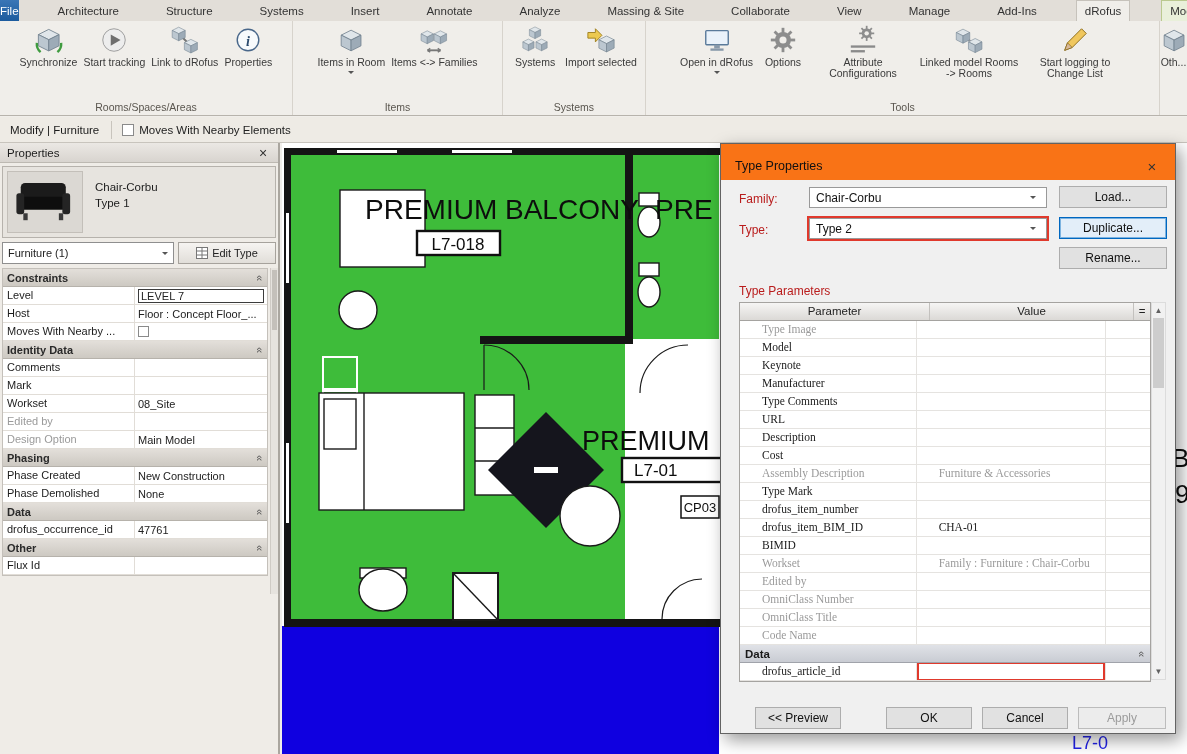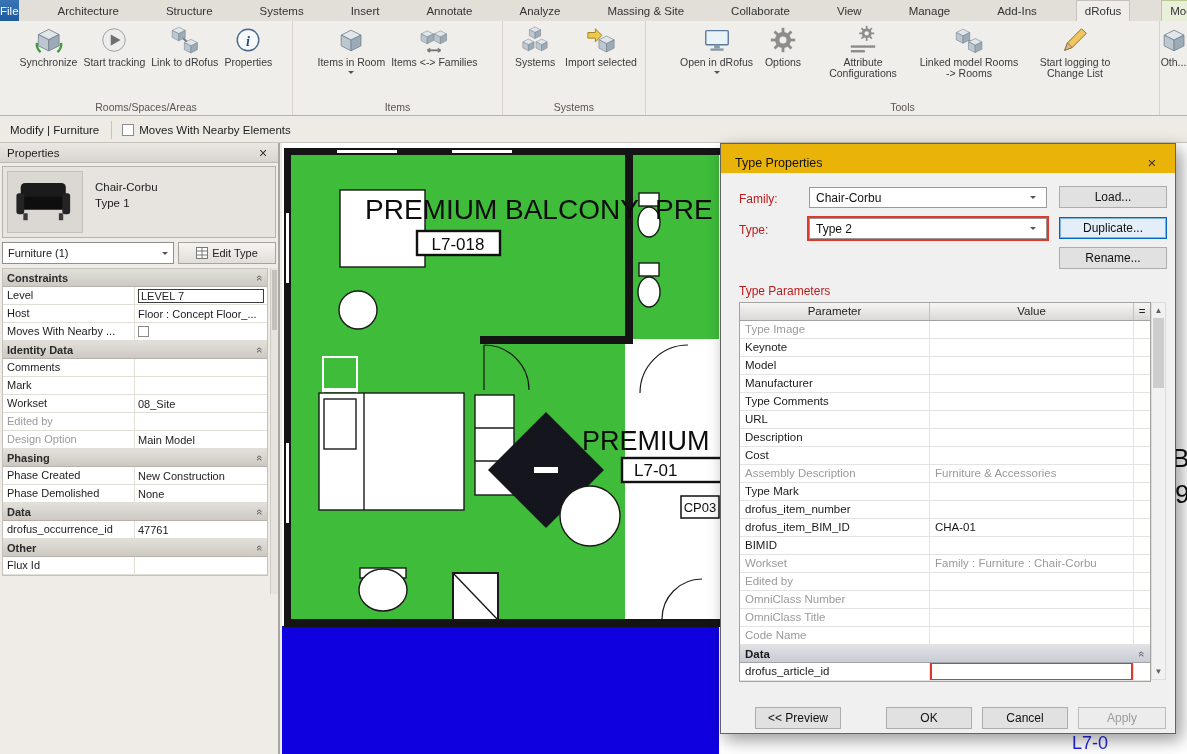--- a/index.html
+++ b/index.html
@@ -56,38 +56,38 @@
   #props-scroll{position:absolute;left:270px;top:125px;width:8px;height:326px;background:#e6e3de;border-left:1px solid #cfcbc5;}
   #props-scroll .thumb{margin:2px 1px;height:60px;background:#c4c0ba;}
   .gray{color:#9a9a9a !important;}
 
   
   #canvas{position:absolute;left:282px;top:143px;width:905px;height:611px;background:#fff;}
   #canvas svg text{font-family:"Liberation Sans",sans-serif;}
 
   
   #dialog{position:absolute;left:720px;top:143px;width:456px;height:591px;background:#f0f0f0;border:1px solid#636363;box-shadow:5px 6px 16px rgba(0,0,0,.40);font-size:12px;}
-  #dlg-titlebar{height:29px;background:#eab308;display:flex;align-items:center;padding:8px 8px 0 14px;font-size:12.5px;color:#111;}
+  #dlg-titlebar{height:36px;background:#f97316;display:flex;align-items:center;padding:8px 8px 0 14px;font-size:12.5px;color:#111;}
   #dlg-close{margin-left:auto;width:30px;height:100%;display:flex;align-items:center;justify-content:center;font-size:15px;color:#333;}
   .dlg-label{position:absolute;color:#b91c1c;}
   .combo{position:absolute;background:#fff;border:1px solid #999;height:21px;display:flex;align-items:center;padding:0 6px;color:#111;}
   .combo .arr{margin-left:auto;width:14px;display:flex;justify-content:center;}
   .combo.red-outline{outline:2px solid #e0392c;outline-offset:0px;}
   .wbtn{position:absolute;height:22px;background:#e1e1e1;border:1px solid #adadad;display:flex;align-items:center;justify-content:center;color:#111;}
   .wbtn.focus-blue{border:1px solid #0067c0;background:#e3eef9;box-shadow:inset 0 0 0 1px #7db3e0;}
   .wbtn.disabled{color:#9b9b9b;background:#ececec;border-color:#bcbcbc;}
   #dlg-table{position:absolute;left:18px;top:158px;width:412px;border:1px solid #a5a3a0;background:#fff;}
   .thead{display:flex;height:18px;background:linear-gradient(#f6f5f4,#dbd9d6);border-bottom:1px solid #a5a3a0;font-size:11.5px;color:#222;}
   .th{text-align:center;padding-top:2px;border-right:1px solid #c3c1be;}
   .th:last-child{border-right:none;}
   .w-param{width:190px;}
   .w-value{width:204px;}
   .w-eq{flex:1;}
   .trow{display:flex;height:18px;background:#fff;border-bottom:1px solid #e5e3e0;font-size:11.5px;}
-  .td{padding:2px 5px;border-right:1px solid #e5e3e0;white-space:nowrap;overflow:hidden;position:relative;color:#1a1a1a;}
+  .td{padding:2px 22px;border-right:1px solid #e5e3e0;white-space:nowrap;overflow:hidden;position:relative;color:#1a1a1a;font-family:Liberation Serif, serif;}
   .td:last-child{border-right:none;}
   .red-box{position:absolute;left:0;top:-1px;right:0;bottom:-1px;border:2.5px solid #e0392c;pointer-events:none;}
   .tsection{display:flex;height:18px;background:linear-gradient(#e0e2e7,#c9ccd3);border-bottom:1px solid #a0a3aa;font-weight:bold;padding:2px 5px;align-items:center;font-size:11.5px;color:#1a1a1a;}
   #dlg-scroll{position:absolute;left:430px;top:158px;width:15px;height:378px;background:#f1f1f1;border:1px solid #dcdcdc;font-size:8px;color:#606060;}
   #dlg-scroll .sarr{height:15px;display:flex;align-items:center;justify-content:center;background:#f1f1f1;}
   #dlg-scroll .sthumb{height:70px;margin:0 1px;background:#cdcdcd;}
   #dlg-scroll .sarr.bottom{position:absolute;bottom:0;left:0;right:0;}
 </style>
 </head>
 <body>
@@ -551,26 +551,26 @@
         <div class="th w-value">Value</div>
         <div class="th w-eq">=</div>
       </div>
       <div id="dlg-rows">
           <div class="trow">
             <div class="td w-param gray">Type Image</div>
             <div class="td w-value"></div>
             <div class="td w-eq"></div>
           </div>
           <div class="trow">
+            <div class="td w-param">Model</div>
+            <div class="td w-value"></div>
+            <div class="td w-eq"></div>
+          </div>
+          <div class="trow">
             <div class="td w-param">Keynote</div>
-            <div class="td w-value"></div>
-            <div class="td w-eq"></div>
-          </div>
-          <div class="trow">
-            <div class="td w-param">Model</div>
             <div class="td w-value"></div>
             <div class="td w-eq"></div>
           </div>
           <div class="trow">
             <div class="td w-param">Manufacturer</div>
             <div class="td w-value"></div>
             <div class="td w-eq"></div>
           </div>
           <div class="trow">
             <div class="td w-param">Type Comments</div>

